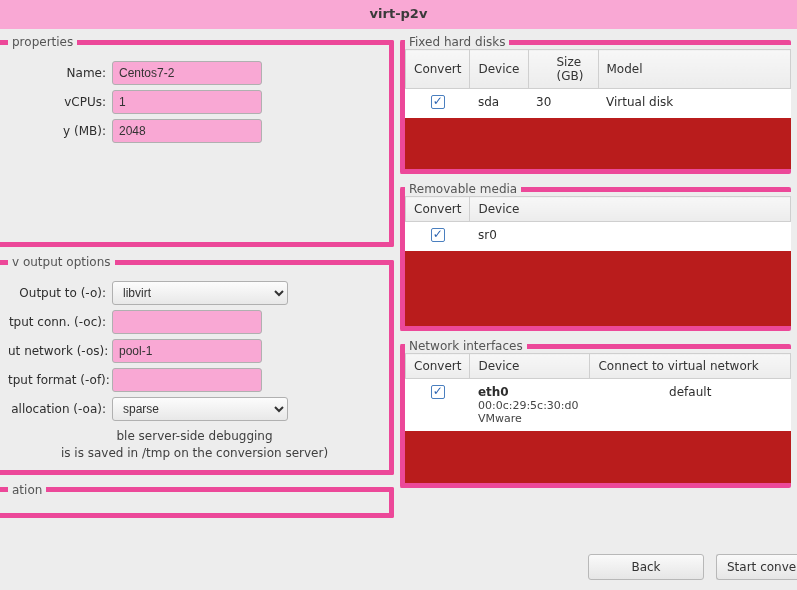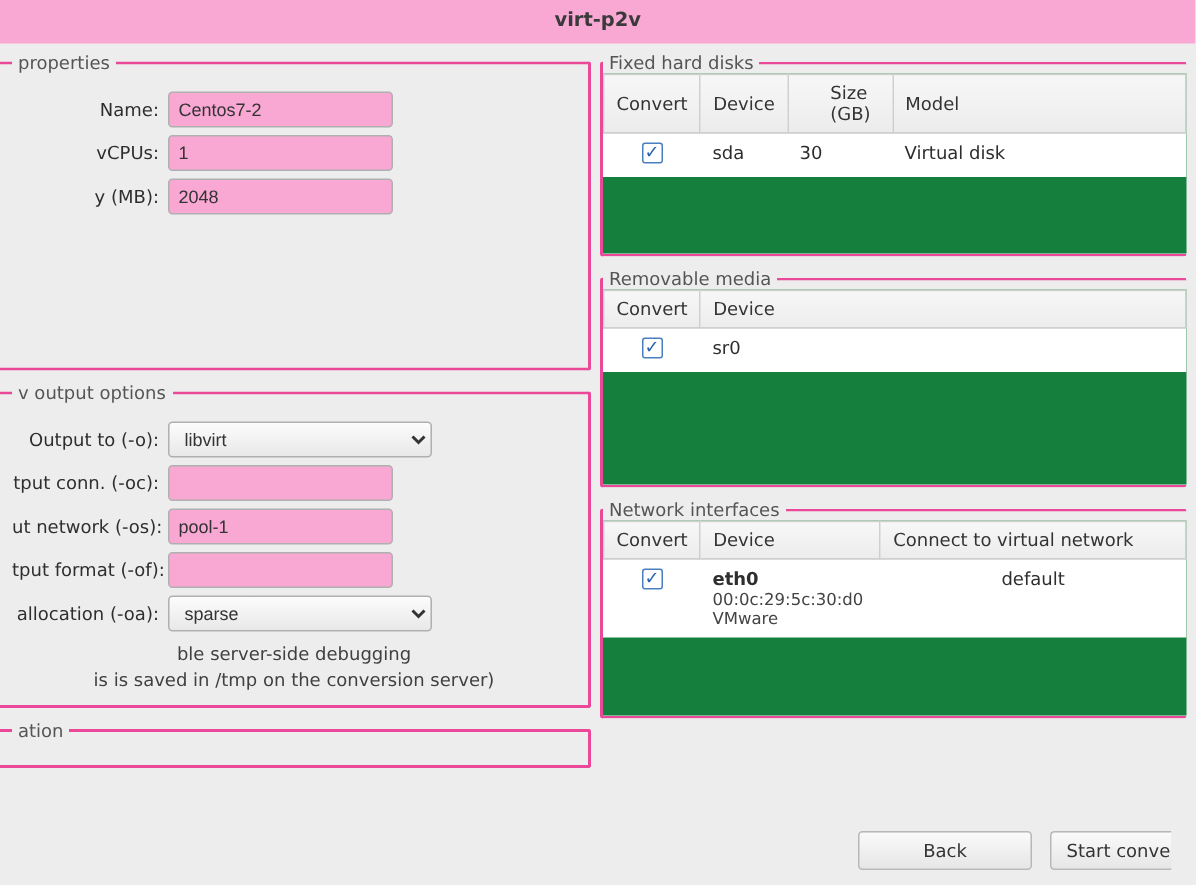--- a/index.html
+++ b/index.html
@@ -27,21 +27,21 @@
 }
 .col-left {
   width: 400px;
   padding: 0;
 }
 .col-right {
   flex: 1;
   padding: 0;
 }
 fieldset {
-  border: 2px solid #ec4899;
+  border: 5px solid #ec4899;
   border-radius: 2px;
   margin: 6px 6px 8px 0;
   padding: 8px 8px;
   background: #ededed;
 }
 fieldset.leftcut {
   margin-left: 0;
   border-left: none;
   border-radius: 0 2px 2px 0;
 }
@@ -105,21 +105,21 @@
   padding: 5px 8px;
   color: #333;
 }
 .tbl td {
   border-bottom: 1px solid #eee;
   padding: 6px 8px;
   vertical-align: top;
 }
 .tbl tr.data td { border-bottom: none; }
 .tblwrap {
-  background: #15803d;
+  background: #b91c1c;
   height: 120px;
   overflow: hidden;
 }
 .tblwrap.tall { height: 130px; }
 .chk {
   display: inline-block;
   width: 14px; height: 14px;
   border: 1px solid #4a7fbf;
   border-radius: 2px;
   background: #fff;
@@ -132,21 +132,21 @@
   font-size: 12px;
   color: #2a62b0;
   font-weight: bold;
 }
 .chkcell { text-align: center; width: 60px; }
 .netdev { font-weight: bold; }
 .netsub { font-size: 11px; color: #444; }
 .bottombar {
   position: absolute;
   bottom: 10px;
-  right: 16px;
+  right: 0;
   display: flex;
   gap: 12px;
   padding-right: 0;
 }
 .btn {
   background: linear-gradient(#fafafa,#e6e6e6);
   border: 1px solid #b8b8b8;
   border-radius: 3px;
   padding: 5px 0;
   width: 116px;

